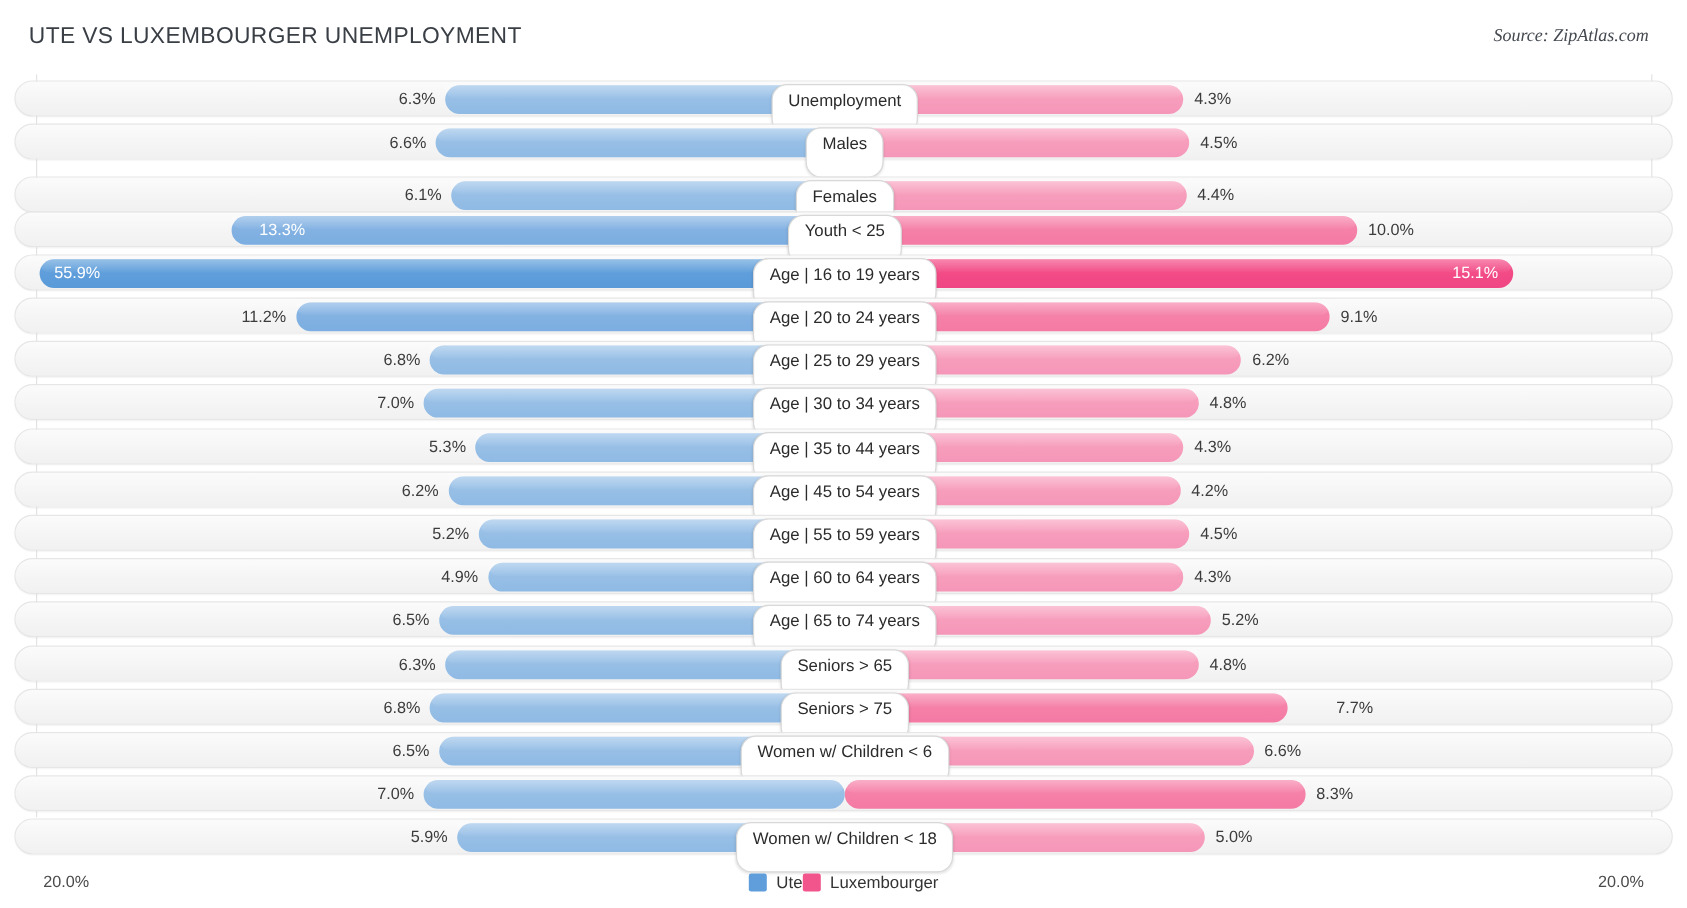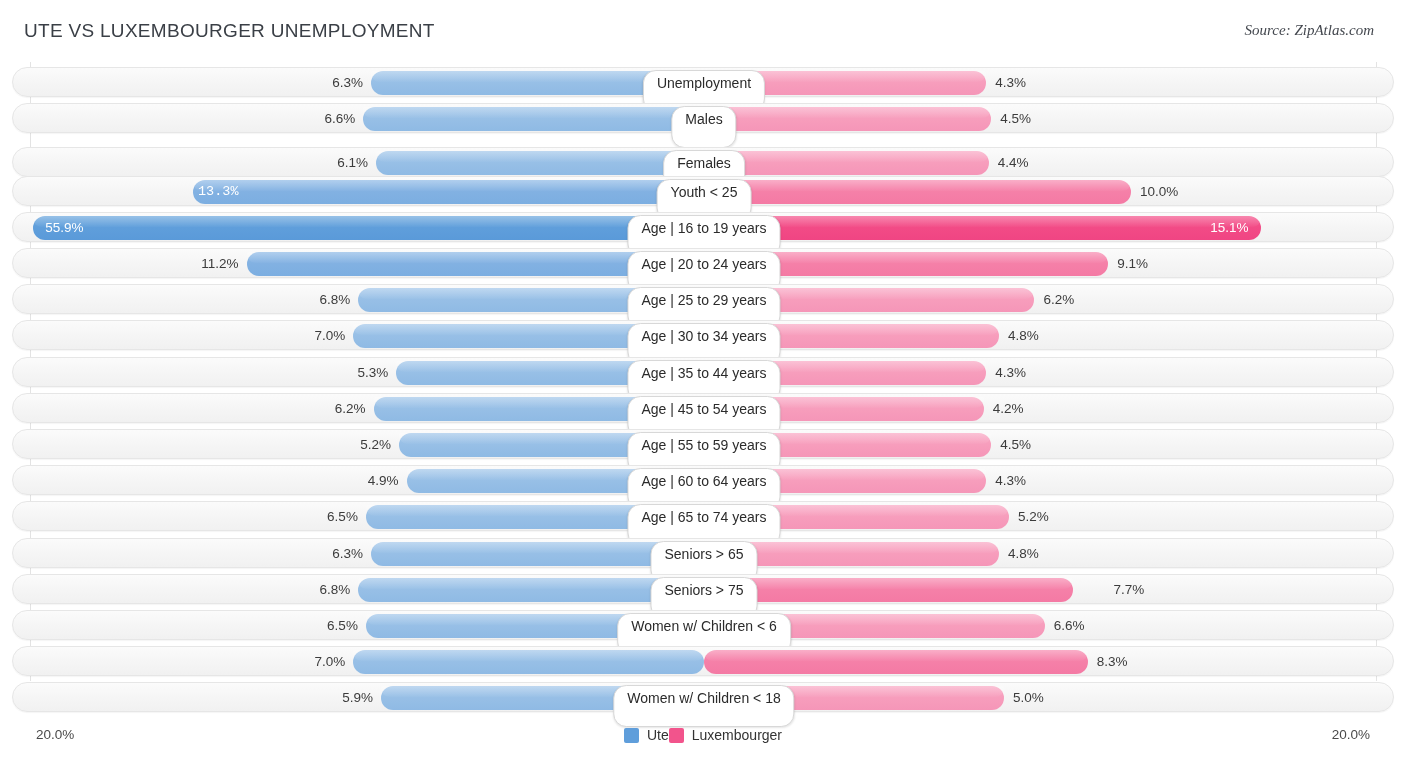--- a/index.html
+++ b/index.html
@@ -154,21 +154,21 @@
           </div>
         </div>
         <div class="row" style="top: 113.6px;">
           <div class="barwrap">
             <div class="bar left blue-mid" style="left: 180.18px; width: 510.82px;">
               <span class="shine"></span>
             </div>
             <div class="bar right pink-mid" style="left: 691px; width: 427px;">
               <span class="shine"></span>
             </div>
-            <div class="vlabel inL" style="left: 185px; font-family: Liberation Mono, monospace;">13.3%</div>
+            <div class="vlabel inL" style="left: 203px;">13.3%</div>
             <div class="vlabel outR" style="left: 1127px; width: 110px;">10.0%</div>
             <div class="pill" style="left: 691px;">Youth &lt; 25</div>
           </div>
         </div>
         <div class="row" style="top: 149.8px;">
           <div class="barwrap">
             <div class="bar left blue-max" style="left: 20.16px; width: 670.84px;">
               <span class="shine"></span>
             </div>
             <div class="bar right pink-max" style="left: 691px; width: 556.54px;">

